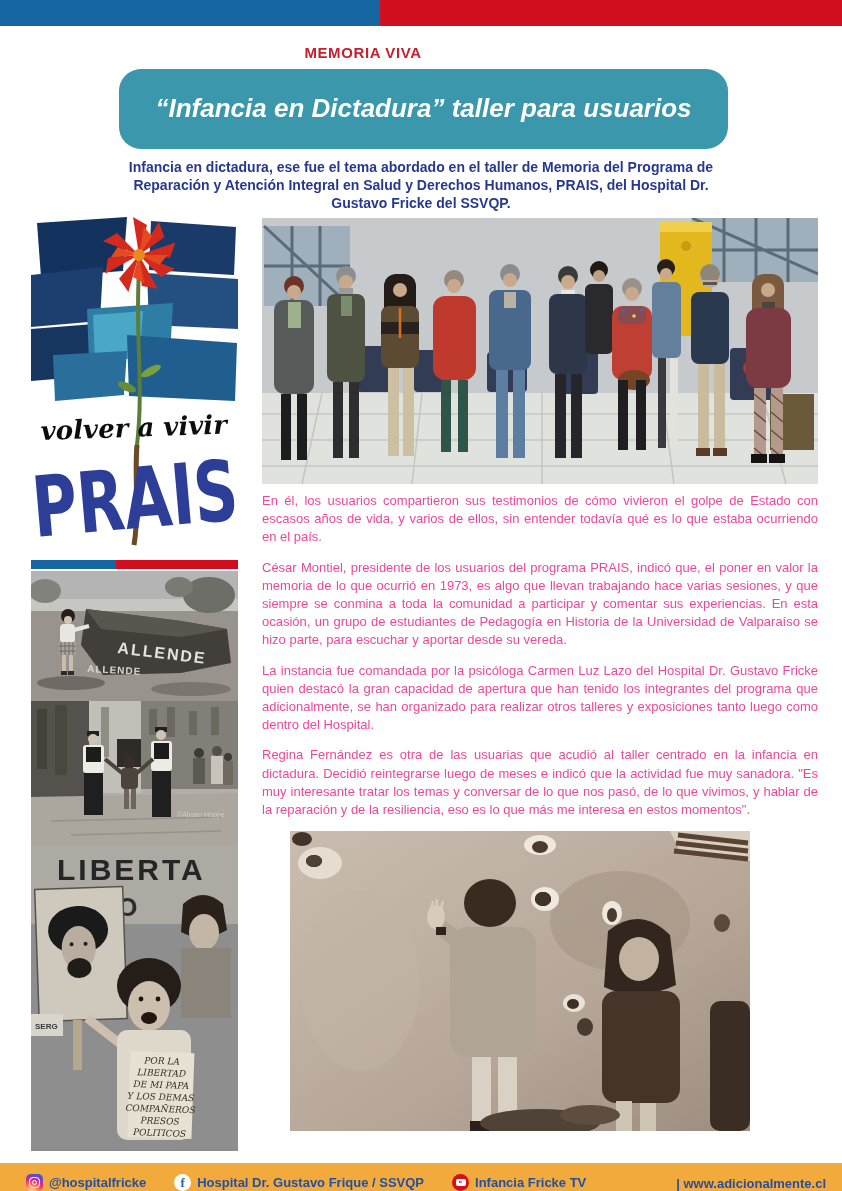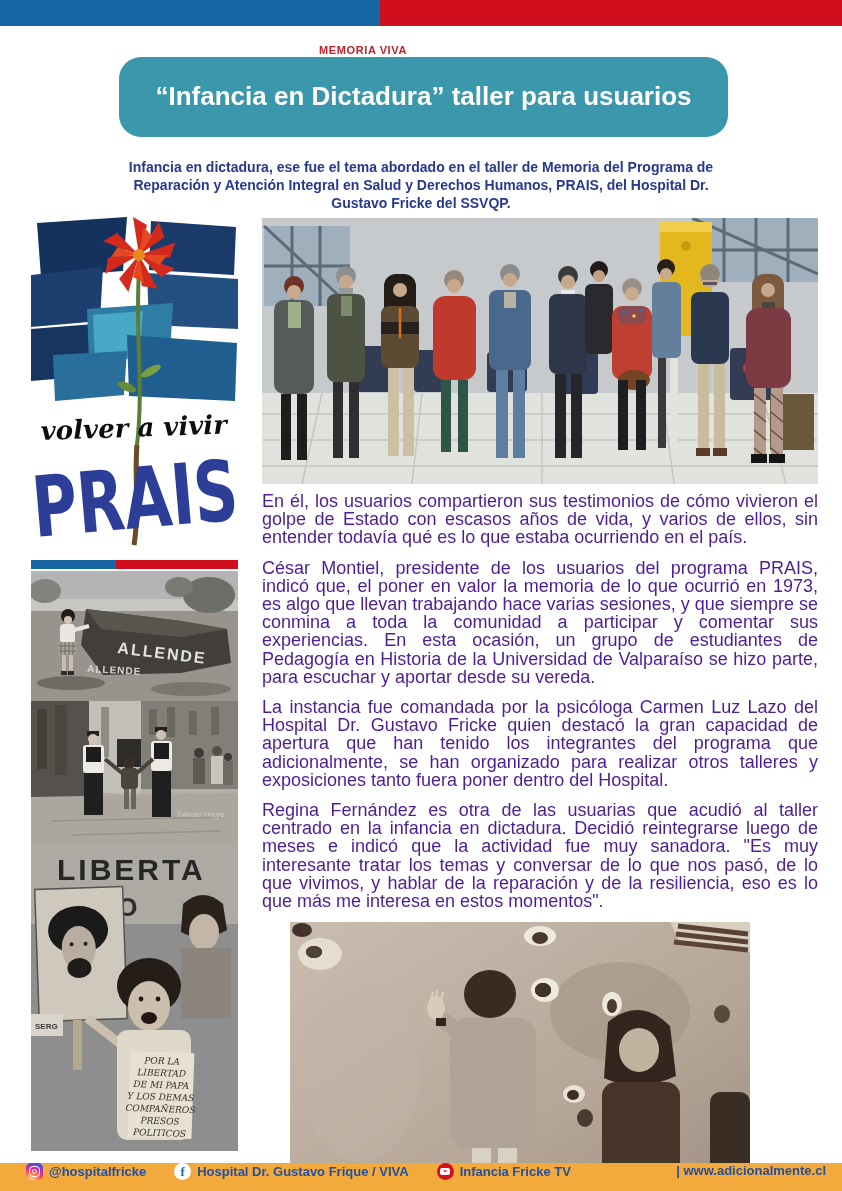--- a/index.html
+++ b/index.html
@@ -4,43 +4,43 @@
 <style>
   html,body{margin:0;padding:0;background:#e8e8e8;}
   .page{position:relative;width:842px;height:1191px;background:#ffffff;margin:0 auto;
         font-family:"Liberation Sans",sans-serif;overflow:hidden;}
   
   .topbar{position:absolute;top:0;left:0;width:842px;height:26px;display:flex;}
   .topbar .half-blue{width:380px;height:100%;background:#1566a3;}
   .topbar .half-red{flex:1;height:100%;background:#d10e1e;}
   
   .kicker{position:absolute;top:44px;left:0;width:726px;text-align:center;
-          color:#c4202e;font-weight:bold;font-size:11px;letter-spacing:.6px;}
-  
-  .title-box{position:absolute;top:57px;left:119px;width:609px;height:80px;background:#3b97ac;
+          color:#c4202e;font-weight:bold;font-size:15px;letter-spacing:.6px;}
+  
+  .title-box{position:absolute;top:69px;left:119px;width:609px;height:80px;background:#3b97ac;
              border-radius:22px;display:flex;flex-direction:column;justify-content:center;
-             text-align:center;color:#fff;font-weight:bold;font-size:26px;line-height:1.3;}
+             text-align:center;color:#fff;font-weight:bold;font-size:26px;line-height:1.3;font-style:italic;}
   
   .intro{position:absolute;top:159px;left:105px;width:632px;text-align:center;
          color:#27388f;font-weight:bold;font-size:14px;line-height:1.28;}
   
   .left-col{position:absolute;top:215px;left:31px;width:207px;}
   .left-col svg{display:block;}
   .mini-stripe{width:207px;height:9px;display:flex;margin:2px 0 2px 0;}
   .mini-stripe .half-blue{width:85px;background:#1566a3;}
   .mini-stripe .half-red{flex:1;background:#d10e1e;}
   .right-col{position:absolute;top:218px;left:262px;width:556px;}
   .right-col svg{display:block;}
-  .body-text{color:#4c1d95;font-size:18px;line-height:18.2px;text-align:justify;}
+  .body-text{color:#ec4899;font-size:13px;line-height:18.2px;text-align:justify;}
   .body-text p{margin:0 0 12px 0;}
   .body-text p:first-child{margin-top:8px;}
   .photo-sepia{margin:10px 0 0 28px;}
   
   .footer{position:absolute;left:0;bottom:0;width:842px;height:28px;background:#f3aa3c;
-          display:flex;align-items:flex-start;gap:28px;padding:0 16px 0 26px;box-sizing:border-box;
+          display:flex;align-items:flex-end;gap:28px;padding:0 16px 0 26px;box-sizing:border-box;
           color:#24509e;font-weight:bold;font-size:13px;}
   .footer .social{display:flex;align-items:center;gap:6px;cursor:pointer;}
   .footer .site{margin-left:auto;}
   .ig-icon{width:17px;height:17px;border-radius:5px;position:relative;
            background:radial-gradient(circle at 30% 110%,#fdf497 0%,#fd5949 45%,#d6249f 60%,#285aeb 90%);}
   .ig-icon::before{content:"";position:absolute;inset:3px;border:1.6px solid #fff;border-radius:4px;}
   .ig-icon::after{content:"";position:absolute;left:5.5px;top:5.5px;width:3.5px;height:3.5px;
                   border:1.4px solid #fff;border-radius:50%;}
   .fb-icon{width:17px;height:17px;border-radius:50%;background:#fff;color:#2a63ad;
            font-weight:bold;font-size:13px;line-height:17px;text-align:center;
@@ -339,21 +339,21 @@
       <rect x="492" y="170" width="12" height="68" fill="#b39a8c"></rect>
         <rect x="509" y="170" width="12" height="68" fill="#b39a8c"></rect>
       <path d="M492,176 l12,10 m-12,8 l12,10 m-12,8 l12,10 m-12,8 l12,10 M509,176 l12,10 m-12,8 l12,10 m-12,8 l12,10 m-12,8 l12,10" stroke="#6e4a3a" stroke-width="1.5"></path>
       <rect x="489" y="236" width="16" height="9" fill="#141414"></rect>
         <rect x="507" y="236" width="16" height="9" fill="#141414"></rect>
     </svg>
 
     <div class="body-text">
       <p>En él, los usuarios compartieron sus testimonios de cómo vivieron el golpe de Estado con escasos años de vida, y varios de ellos, sin entender todavía qué es lo que estaba ocurriendo en el país.</p>
       <p>César Montiel, presidente de los usuarios del programa PRAIS, indicó que, el poner en valor la memoria de lo que ocurrió en 1973, es algo que llevan trabajando hace varias sesiones, y que siempre se conmina a toda la comunidad a participar y comentar sus experiencias. En esta ocasión, un grupo de estudiantes de Pedagogía en Historia de la Universidad de Valparaíso se hizo parte, para escuchar y aportar desde su vereda.</p>
-      <p>La instancia fue comandada por la psicóloga Carmen Luz Lazo del Hospital Dr. Gustavo Fricke quien destacó la gran capacidad de apertura que han tenido los integrantes del programa que adicionalmente, se han organizado para realizar otros talleres y exposiciones tanto fuera poner dentro del Hospital.</p>
+      <p>La instancia fue comandada por la psicóloga Carmen Luz Lazo del Hospital Dr. Gustavo Fricke quien destacó la gran capacidad de apertura que han tenido los integrantes del programa que adicionalmente, se han organizado para realizar otros talleres y exposiciones tanto luego como dentro del Hospital.</p>
       <p>Regina Fernández es otra de las usuarias que acudió al taller centrado en la infancia en dictadura. Decidió reintegrarse luego de meses e indicó que la actividad fue muy sanadora. "Es muy interesante tratar los temas y conversar de lo que nos pasó, de lo que vivimos, y hablar de la reparación y de la resiliencia, eso es lo que más me interesa en estos momentos".</p>
     </div>
 
     <svg class="photo-sepia" width="460" height="300" viewBox="0 0 460 300">
       <defs>
         <linearGradient id="wallg" x1="0" y1="0" x2="1" y2="1">
           <stop offset="0" stop-color="#cabdaf"></stop>
             <stop offset="0.6" stop-color="#b5a698"></stop>
             <stop offset="1" stop-color="#9c8d80"></stop>
         </linearGradient>
@@ -406,21 +406,21 @@
     </svg>
   </div>
 
   <div class="footer">
     <div class="social">
       <span class="ig-icon"></span>
       <span>@hospitalfricke</span>
     </div>
     <div class="social">
       <span class="fb-icon">f</span>
-      <span>Hospital Dr. Gustavo Frique / VIVA</span>
+      <span>Hospital Dr. Gustavo Frique / SSVQP</span>
     </div>
     <div class="social">
       <span class="yt-icon"></span>
       <span>Infancia Fricke TV</span>
     </div>
     <div class="site">| www.adicionalmente.cl</div>
   </div>
 
 </div>
 

